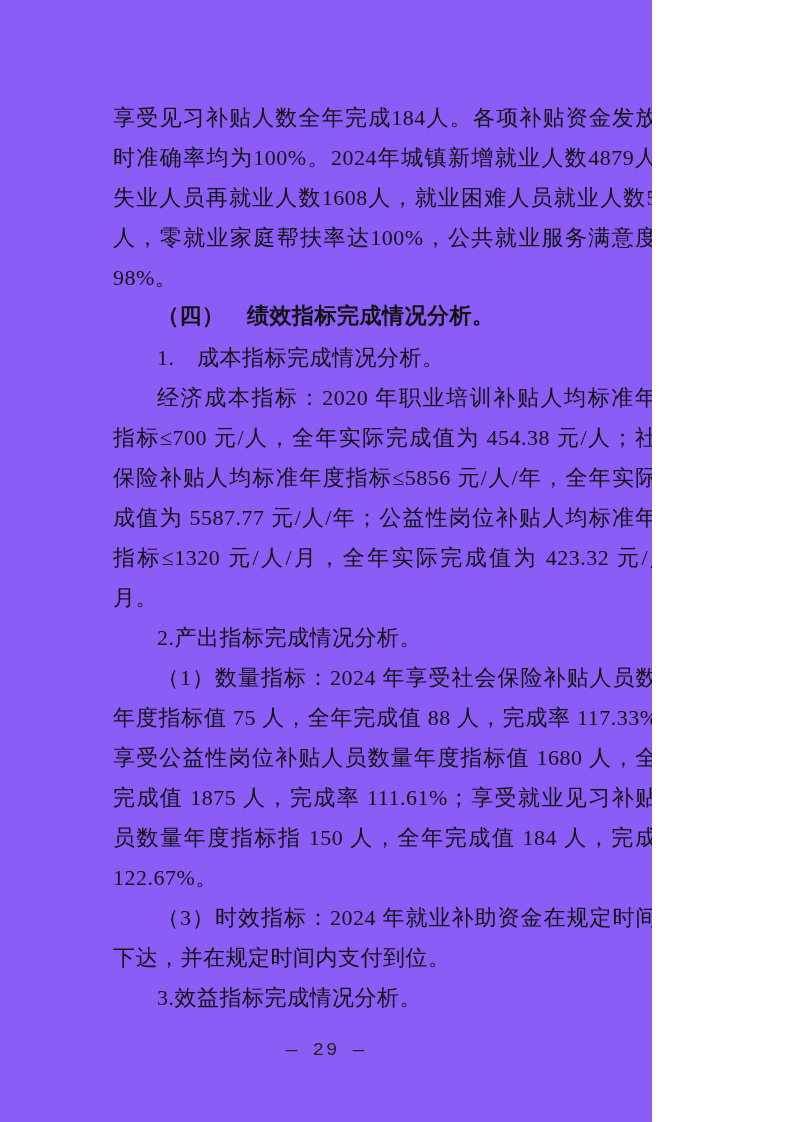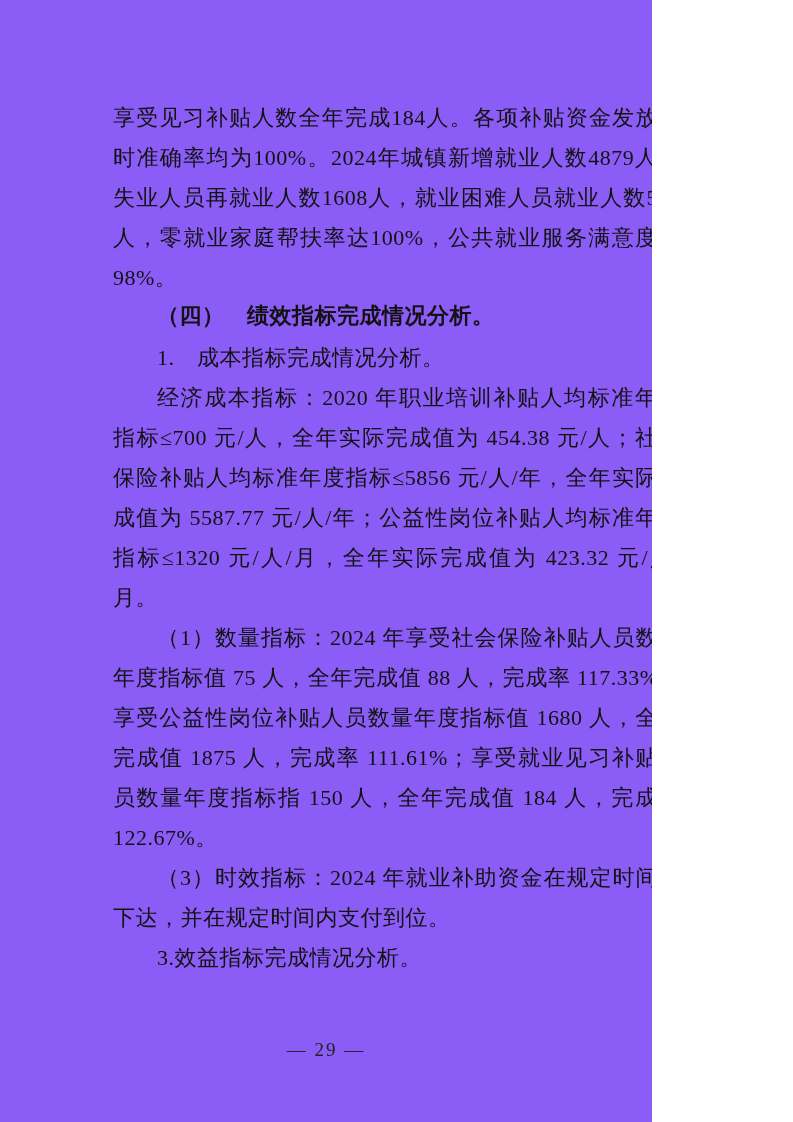--- a/index.html
+++ b/index.html
@@ -41,30 +41,32 @@
   .page-footer {
     position: absolute;
     top: 1036px;
     left: 0;
     width: 100%;
     text-align: center;
     font-size: 19px;
     line-height: 28px;
     color: #222222;
     letter-spacing: 2px;
+    font-family: Liberation Mono, monospace;
   }
 </style>
 </head>
 <body>
 
 <div class="page">
   <div class="doc-body">
 
   <p class="">享受见习补贴人数全年完成184人。各项补贴资金发放及时准确率均为100%。2024年城镇新增就业人数4879人，失业人员再就业人数1608人，就业困难人员就业人数523人，零就业家庭帮扶率达100%，公共就业服务满意度为98%。</p>
       <p class="heading">（四）　绩效指标完成情况分析。</p>
       <p class="indent">1.　成本指标完成情况分析。</p>
       <p class="indent">经济成本指标：2020 年职业培训补贴人均标准年度指标≤700 元/人，全年实际完成值为 454.38 元/人；社会保险补贴人均标准年度指标≤5856 元/人/年，全年实际完成值为 5587.77 元/人/年；公益性岗位补贴人均标准年度指标≤1320 元/人/月，全年实际完成值为 423.32 元/人/月。</p>
+      <p class="indent">2.产出指标完成情况分析。</p>
       <p class="indent">（1）数量指标：2024 年享受社会保险补贴人员数量年度指标值 75 人，全年完成值 88 人，完成率 117.33%；享受公益性岗位补贴人员数量年度指标值 1680 人，全年完成值 1875 人，完成率 111.61%；享受就业见习补贴人员数量年度指标指 150 人，全年完成值 184 人，完成率 122.67%。</p>
       <p class="indent">（3）时效指标：2024 年就业补助资金在规定时间内下达，并在规定时间内支付到位。</p>
       <p class="indent">3.效益指标完成情况分析。</p>
     </div>
   <div class="page-footer">— 29 —</div>
 </div>
 
 </body></html>

